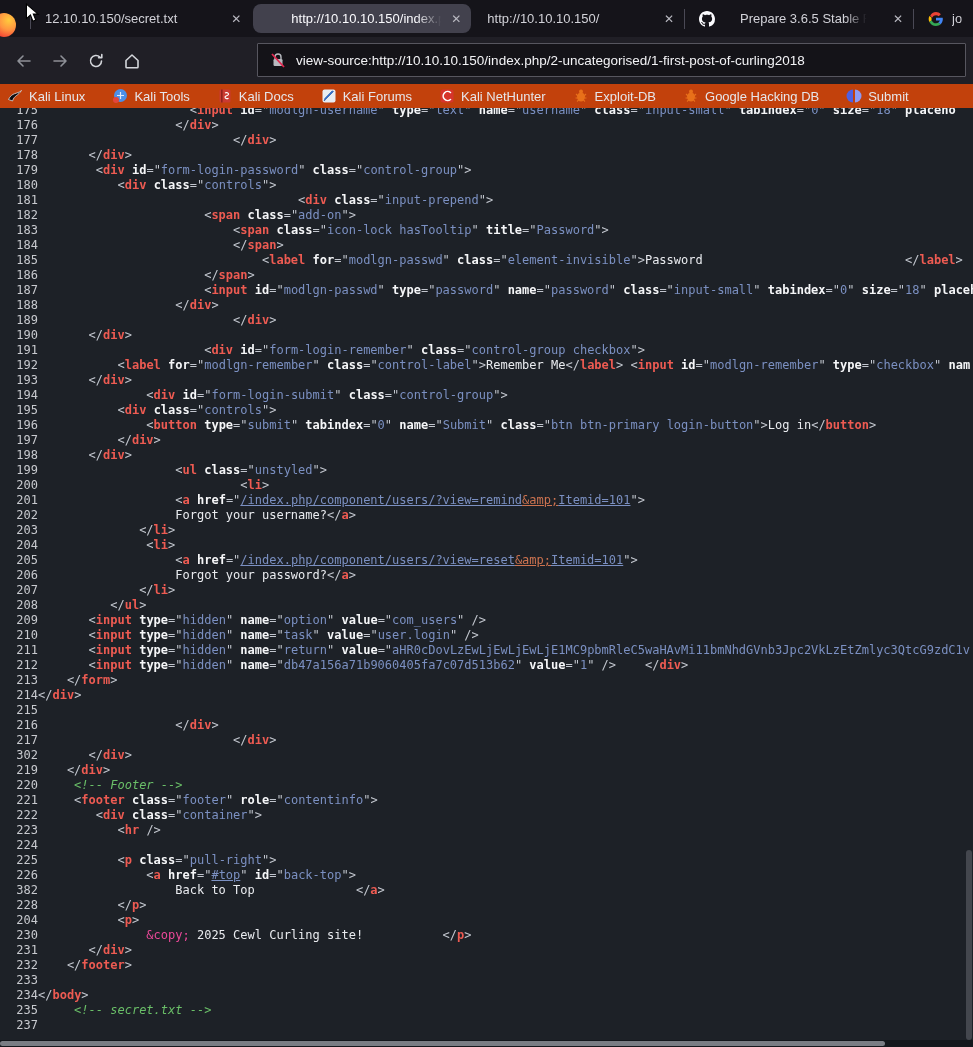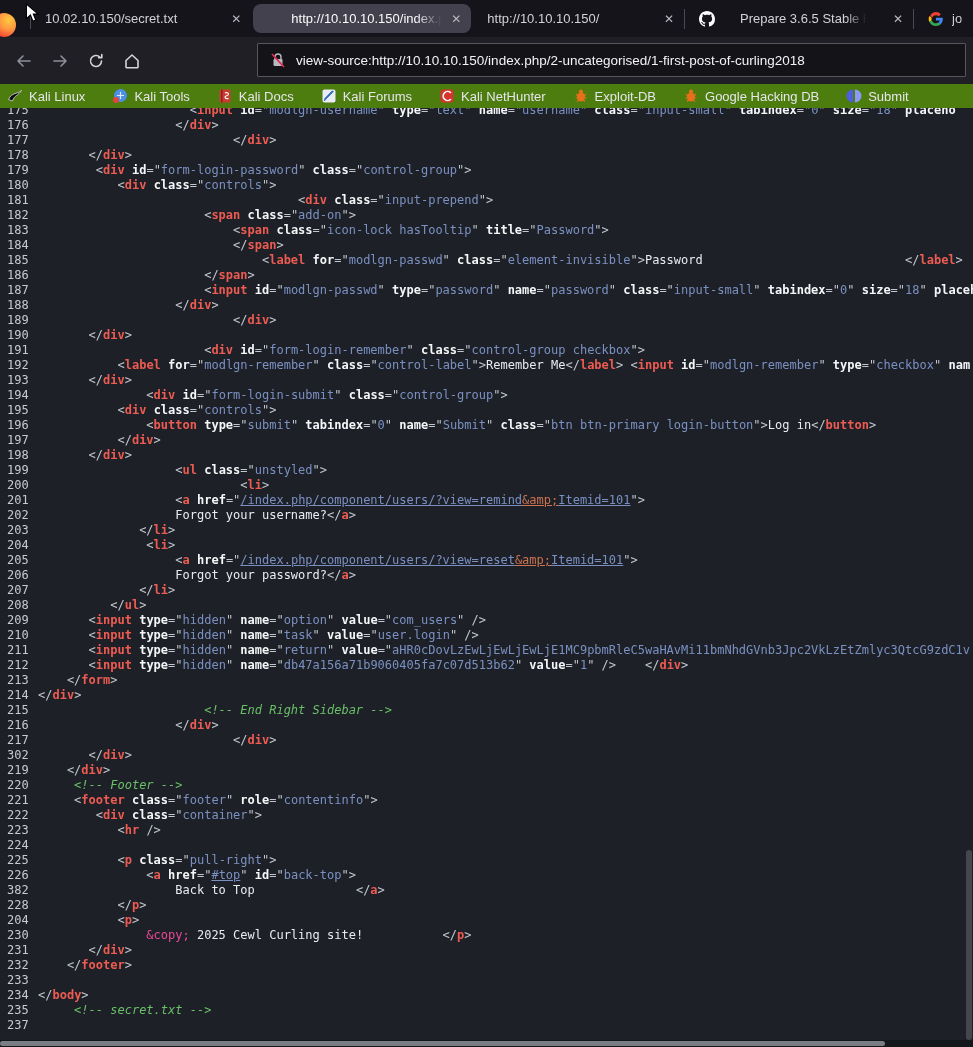--- a/index.html
+++ b/index.html
@@ -29,29 +29,29 @@
   
   .toolbar { position:absolute; left:0; top:37px; width:973px; height:47px; background:#201f26; }
   .navbtn { position:absolute; top:12px; width:24px; height:24px; display:flex;
             align-items:center; justify-content:center; }
   .urlbar { position:absolute; left:257px; top:6px; width:709px; height:34px;
             background:#141318; border:1px solid #57565f; border-radius:1px;
             display:flex; align-items:center; padding:0 12px; }
   .url { color:#f3f3f6; font-size:13.5px; white-space:nowrap; overflow:hidden; margin-left:10px; }
 
   
-  .bookmarks { position:absolute; left:0; top:84px; width:973px; height:24px; background:#4d7c0f;
+  .bookmarks { position:absolute; left:0; top:84px; width:973px; height:24px; background:#c2410c;
                display:flex; align-items:center; padding-left:7px; gap:27px; }
   .bm { display:flex; align-items:center; gap:6px; color:#e6e6ea; font-size:13px; white-space:nowrap; }
   .bmicon { width:16px; height:16px; display:inline-flex; align-items:center; justify-content:center; }
 
   
   .content { position:absolute; left:0; top:108px; width:973px; height:939px;
              background:#1d2127; overflow:hidden; }
-  .code { margin-top:-5px; font-family:"DejaVu Sans Mono", monospace; font-size:12px; line-height:15px; }
+  .code { margin-top:-5px; font-family:"DejaVu Sans Mono", monospace; font-size:12px; line-height:15px;text-align:right; }
   .line { display:flex; height:15px; white-space:pre; }
   .ln { flex:0 0 38px; width:38px; padding-left:7px; color:#c8cacf; }
   .lt { flex:0 0 auto; }
   .sg-t { color:#ee5b52; font-weight:bold; }
   .sg-a { color:#f5f6f8; font-weight:bold; }
   .sg-p { color:#c3c7cf; }
   .sg-v { color:#7b90c2; }
   .sg-l { color:#7b90c2; text-decoration:underline; }
   .sg-el{ color:#cd7350; text-decoration:underline; }
   .sg-e { color:#ec4899; }
@@ -69,21 +69,21 @@
 
 <div class="browser">
 
   <div class="tabbar">
     <div class="corner">
       <div class="fxblob"></div>
     </div>
     <div class="tabsep"></div>
 
     <div class="tab t1">
-      <span class="tab-title">10.02.10.150/secret.txt</span>
+      <span class="tab-title">12.10.10.150/secret.txt</span>
       <span class="tab-close">✕</span>
     </div>
 
     <div class="tab active t2">
       <span class="tab-title">http://10.10.10.150/index.php</span>
       <span class="tab-close">✕</span>
     </div>
 
     <div class="tab t3">
       <span class="tab-title">http://10.10.10.150/</span>
@@ -270,21 +270,21 @@
         <div class="line"><span class="ln">205</span><span class="lt" style="padding-left: 19ch;"><span class="sg-p">&lt;</span><span class="sg-t">a</span><span class="sg-p"> </span><span class="sg-a">href</span><span class="sg-p">="</span><span class="sg-l">/index.php/component/users/?view=reset</span><span class="sg-el">&amp;amp;</span><span class="sg-l">Itemid=101</span><span class="sg-p">"&gt;</span></span></div>
         <div class="line"><span class="ln">206</span><span class="lt" style="padding-left: 19ch;"><span class="sg-x">Forgot your password?</span><span class="sg-p">&lt;/</span><span class="sg-t">a</span><span class="sg-p">&gt;</span></span></div>
         <div class="line"><span class="ln">207</span><span class="lt" style="padding-left: 14ch;"><span class="sg-p">&lt;/</span><span class="sg-t">li</span><span class="sg-p">&gt;</span></span></div>
         <div class="line"><span class="ln">208</span><span class="lt" style="padding-left: 10ch;"><span class="sg-p">&lt;/</span><span class="sg-t">ul</span><span class="sg-p">&gt;</span></span></div>
         <div class="line"><span class="ln">209</span><span class="lt" style="padding-left: 7ch;"><span class="sg-p">&lt;</span><span class="sg-t">input</span><span class="sg-p"> </span><span class="sg-a">type</span><span class="sg-p">="</span><span class="sg-v">hidden</span><span class="sg-p">" </span><span class="sg-a">name</span><span class="sg-p">="</span><span class="sg-v">option</span><span class="sg-p">" </span><span class="sg-a">value</span><span class="sg-p">="</span><span class="sg-v">com_users</span><span class="sg-p">" /&gt;</span></span></div>
         <div class="line"><span class="ln">210</span><span class="lt" style="padding-left: 7ch;"><span class="sg-p">&lt;</span><span class="sg-t">input</span><span class="sg-p"> </span><span class="sg-a">type</span><span class="sg-p">="</span><span class="sg-v">hidden</span><span class="sg-p">" </span><span class="sg-a">name</span><span class="sg-p">="</span><span class="sg-v">task</span><span class="sg-p">" </span><span class="sg-a">value</span><span class="sg-p">="</span><span class="sg-v">user.login</span><span class="sg-p">" /&gt;</span></span></div>
         <div class="line"><span class="ln">211</span><span class="lt" style="padding-left: 7ch;"><span class="sg-p">&lt;</span><span class="sg-t">input</span><span class="sg-p"> </span><span class="sg-a">type</span><span class="sg-p">="</span><span class="sg-v">hidden</span><span class="sg-p">" </span><span class="sg-a">name</span><span class="sg-p">="</span><span class="sg-v">return</span><span class="sg-p">" </span><span class="sg-a">value</span><span class="sg-p">="</span><span class="sg-v">aHR0cDovLzEwLjEwLjEwLjE1MC9pbmRleC5waHAvMi11bmNhdGVnb3Jpc2VkLzEtZmlyc3QtcG9zdC1v</span></span></div>
         <div class="line"><span class="ln">212</span><span class="lt" style="padding-left: 7ch;"><span class="sg-p">&lt;</span><span class="sg-t">input</span><span class="sg-p"> </span><span class="sg-a">type</span><span class="sg-p">="</span><span class="sg-v">hidden</span><span class="sg-p">" </span><span class="sg-a">name</span><span class="sg-p">="</span><span class="sg-v">db47a156a71b9060405fa7c07d513b62</span><span class="sg-p">" </span><span class="sg-a">value</span><span class="sg-p">="</span><span class="sg-v">1</span><span class="sg-p">" /&gt;</span><span class="sg-sp">    </span><span class="sg-p">&lt;/</span><span class="sg-t">div</span><span class="sg-p">&gt;</span></span></div>
         <div class="line"><span class="ln">213</span><span class="lt" style="padding-left: 4ch;"><span class="sg-p">&lt;/</span><span class="sg-t">form</span><span class="sg-p">&gt;</span></span></div>
         <div class="line"><span class="ln">214</span><span class="lt" style="padding-left: 0ch;"><span class="sg-p">&lt;/</span><span class="sg-t">div</span><span class="sg-p">&gt;</span></span></div>
-        <div class="line"><span class="ln">215</span><span class="lt" style="padding-left: 23ch;"><span class="sg-c">&lt;!-- End Right Sidebar --&gt;</span></span></div>
+        <div class="line"><span class="ln">215</span></div>
         <div class="line"><span class="ln">216</span><span class="lt" style="padding-left: 19ch;"><span class="sg-p">&lt;/</span><span class="sg-t">div</span><span class="sg-p">&gt;</span></span></div>
         <div class="line"><span class="ln">217</span><span class="lt" style="padding-left: 27ch;"><span class="sg-p">&lt;/</span><span class="sg-t">div</span><span class="sg-p">&gt;</span></span></div>
         <div class="line"><span class="ln">302</span><span class="lt" style="padding-left: 7ch;"><span class="sg-p">&lt;/</span><span class="sg-t">div</span><span class="sg-p">&gt;</span></span></div>
         <div class="line"><span class="ln">219</span><span class="lt" style="padding-left: 4ch;"><span class="sg-p">&lt;/</span><span class="sg-t">div</span><span class="sg-p">&gt;</span></span></div>
         <div class="line"><span class="ln">220</span><span class="lt" style="padding-left: 5ch;"><span class="sg-c">&lt;!-- Footer --&gt;</span></span></div>
         <div class="line"><span class="ln">221</span><span class="lt" style="padding-left: 5ch;"><span class="sg-p">&lt;</span><span class="sg-t">footer</span><span class="sg-p"> </span><span class="sg-a">class</span><span class="sg-p">="</span><span class="sg-v">footer</span><span class="sg-p">" </span><span class="sg-a">role</span><span class="sg-p">="</span><span class="sg-v">contentinfo</span><span class="sg-p">"&gt;</span></span></div>
         <div class="line"><span class="ln">222</span><span class="lt" style="padding-left: 8ch;"><span class="sg-p">&lt;</span><span class="sg-t">div</span><span class="sg-p"> </span><span class="sg-a">class</span><span class="sg-p">="</span><span class="sg-v">container</span><span class="sg-p">"&gt;</span></span></div>
         <div class="line"><span class="ln">223</span><span class="lt" style="padding-left: 11ch;"><span class="sg-p">&lt;</span><span class="sg-t">hr</span><span class="sg-p"> /&gt;</span></span></div>
         <div class="line"><span class="ln">224</span><span class="lt" style="padding-left: 0ch;"></span></div>
         <div class="line"><span class="ln">225</span><span class="lt" style="padding-left: 11ch;"><span class="sg-p">&lt;</span><span class="sg-t">p</span><span class="sg-p"> </span><span class="sg-a">class</span><span class="sg-p">="</span><span class="sg-v">pull-right</span><span class="sg-p">"&gt;</span></span></div>

